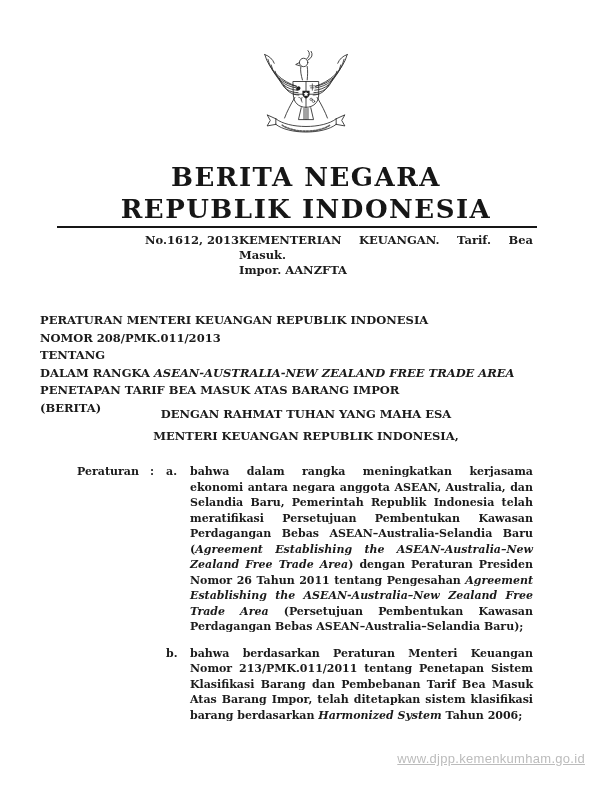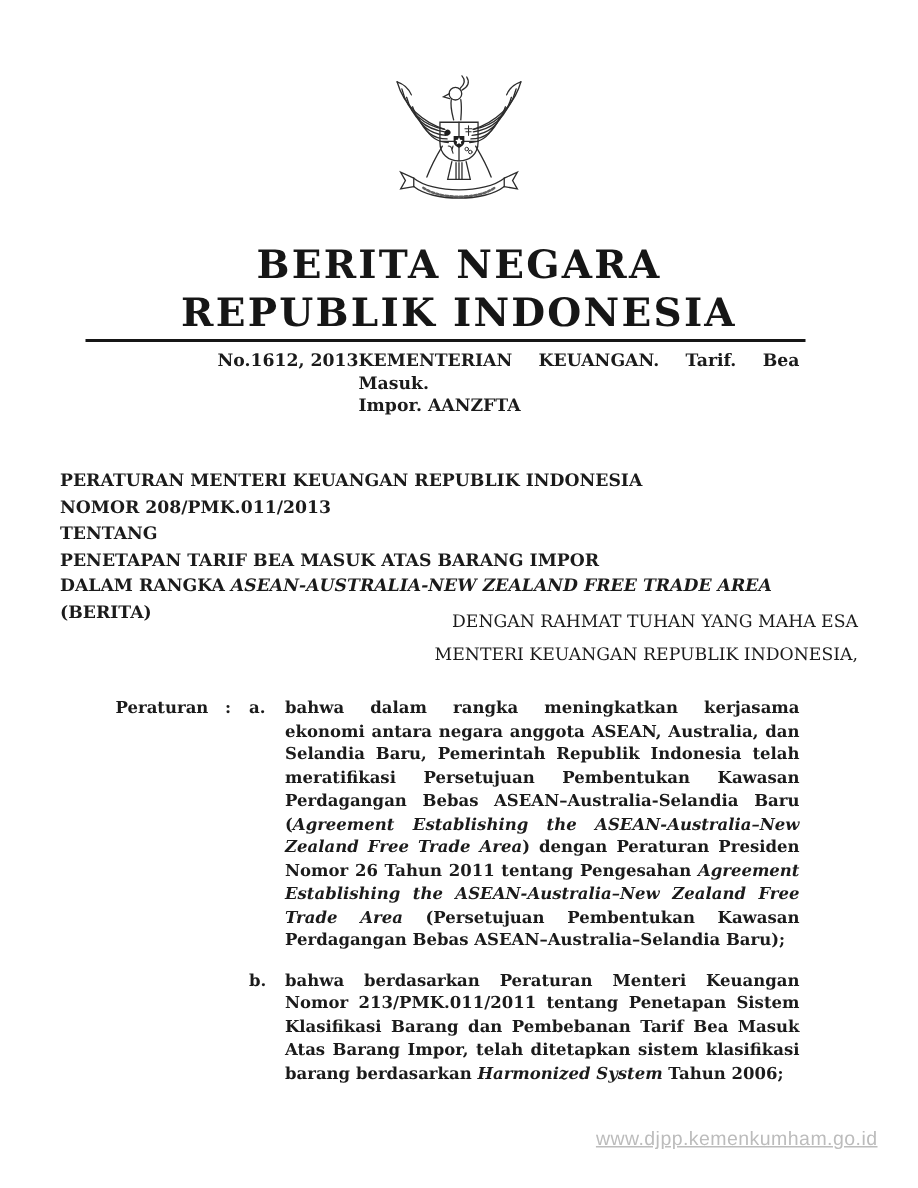--- a/index.html
+++ b/index.html
@@ -29,21 +29,21 @@
   .subject .l1 { text-align:justify; text-align-last:justify; }
 
   
   .title-block { position:absolute; top:293px; left:40px; width:532px;
                  text-align:left; font-weight:bold; font-size:11.5px;
                  line-height:17.6px;margin-top:19px; }
   .it { font-style:italic; }
 
   
   .preamble { position:absolute; top:403px; left:40px; width:532px;
-              text-align:right; font-weight:normal; font-size:11.5px; }
+              text-align:center; font-weight:bold; font-size:11.5px; }
   .preamble .pl { line-height:22px; }
 
   
   .consider { position:absolute; top:464px; left:77px; width:456px;
               font-weight:bold; font-size:11px; line-height:15.5px; }
   .c-label { position:absolute; left:0; top:0; }
   .c-colon { position:absolute; left:73px; top:0; }
   .c-items { margin-left:89px; }
   .c-item  { display:flex; margin-bottom:11px; }
   .c-letter{ width:24px; flex:none; }
@@ -127,22 +127,22 @@
     <div class="subject">
       <div class="l1">KEMENTERIAN KEUANGAN. Tarif. Bea Masuk.</div>
       <div class="l2">Impor. AANZFTA</div>
     </div>
   </div>
 
   <div class="title-block">
     <div>PERATURAN MENTERI KEUANGAN REPUBLIK INDONESIA</div>
     <div>NOMOR 208/PMK.011/2013</div>
     <div>TENTANG</div>
+    <div><span>DALAM RANGKA </span><span class="it">ASEAN-AUSTRALIA-NEW ZEALAND FREE TRADE AREA</span></div>
     <div>PENETAPAN TARIF BEA MASUK ATAS BARANG IMPOR</div>
-    <div><span>DALAM RANGKA </span><span class="it">ASEAN-AUSTRALIA-NEW ZEALAND FREE TRADE AREA</span></div>
     <div>(BERITA)</div>
   </div>
 
   <div class="preamble">
     <div class="pl">DENGAN RAHMAT TUHAN YANG MAHA ESA</div>
     <div class="pl">MENTERI KEUANGAN REPUBLIK INDONESIA,</div>
   </div>
 
   <div class="consider">
     <div class="c-label">Peraturan</div>

